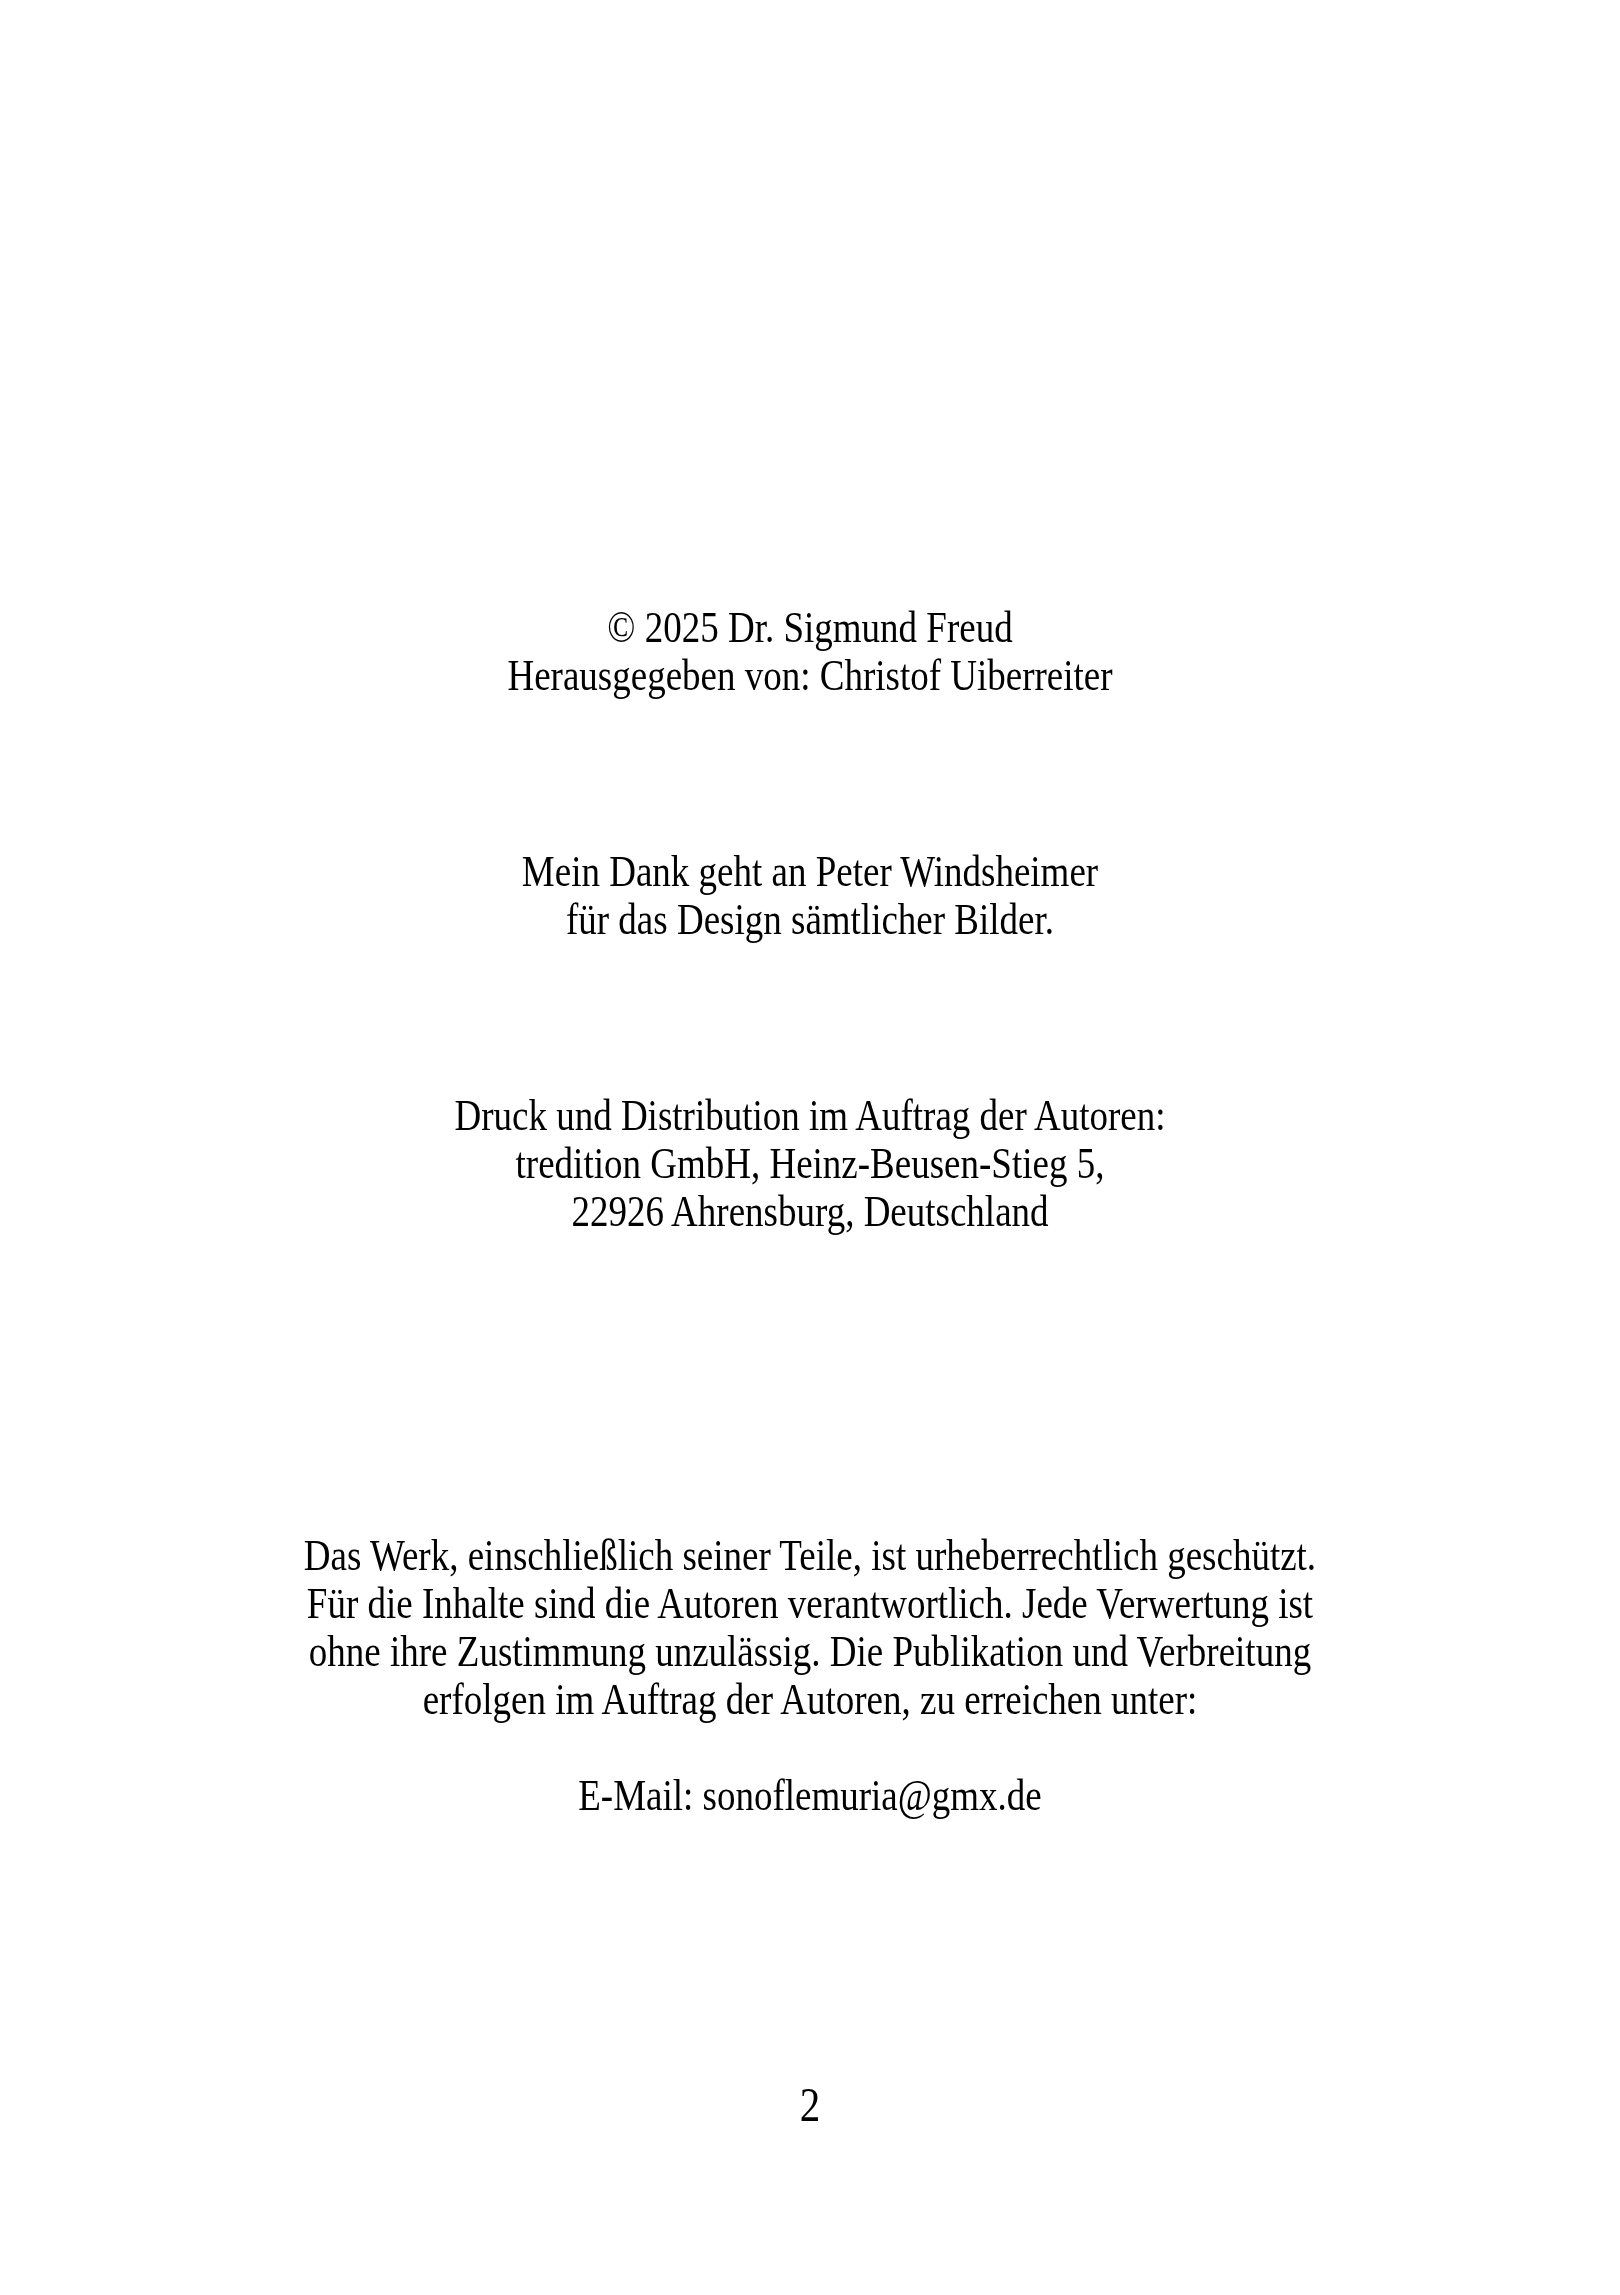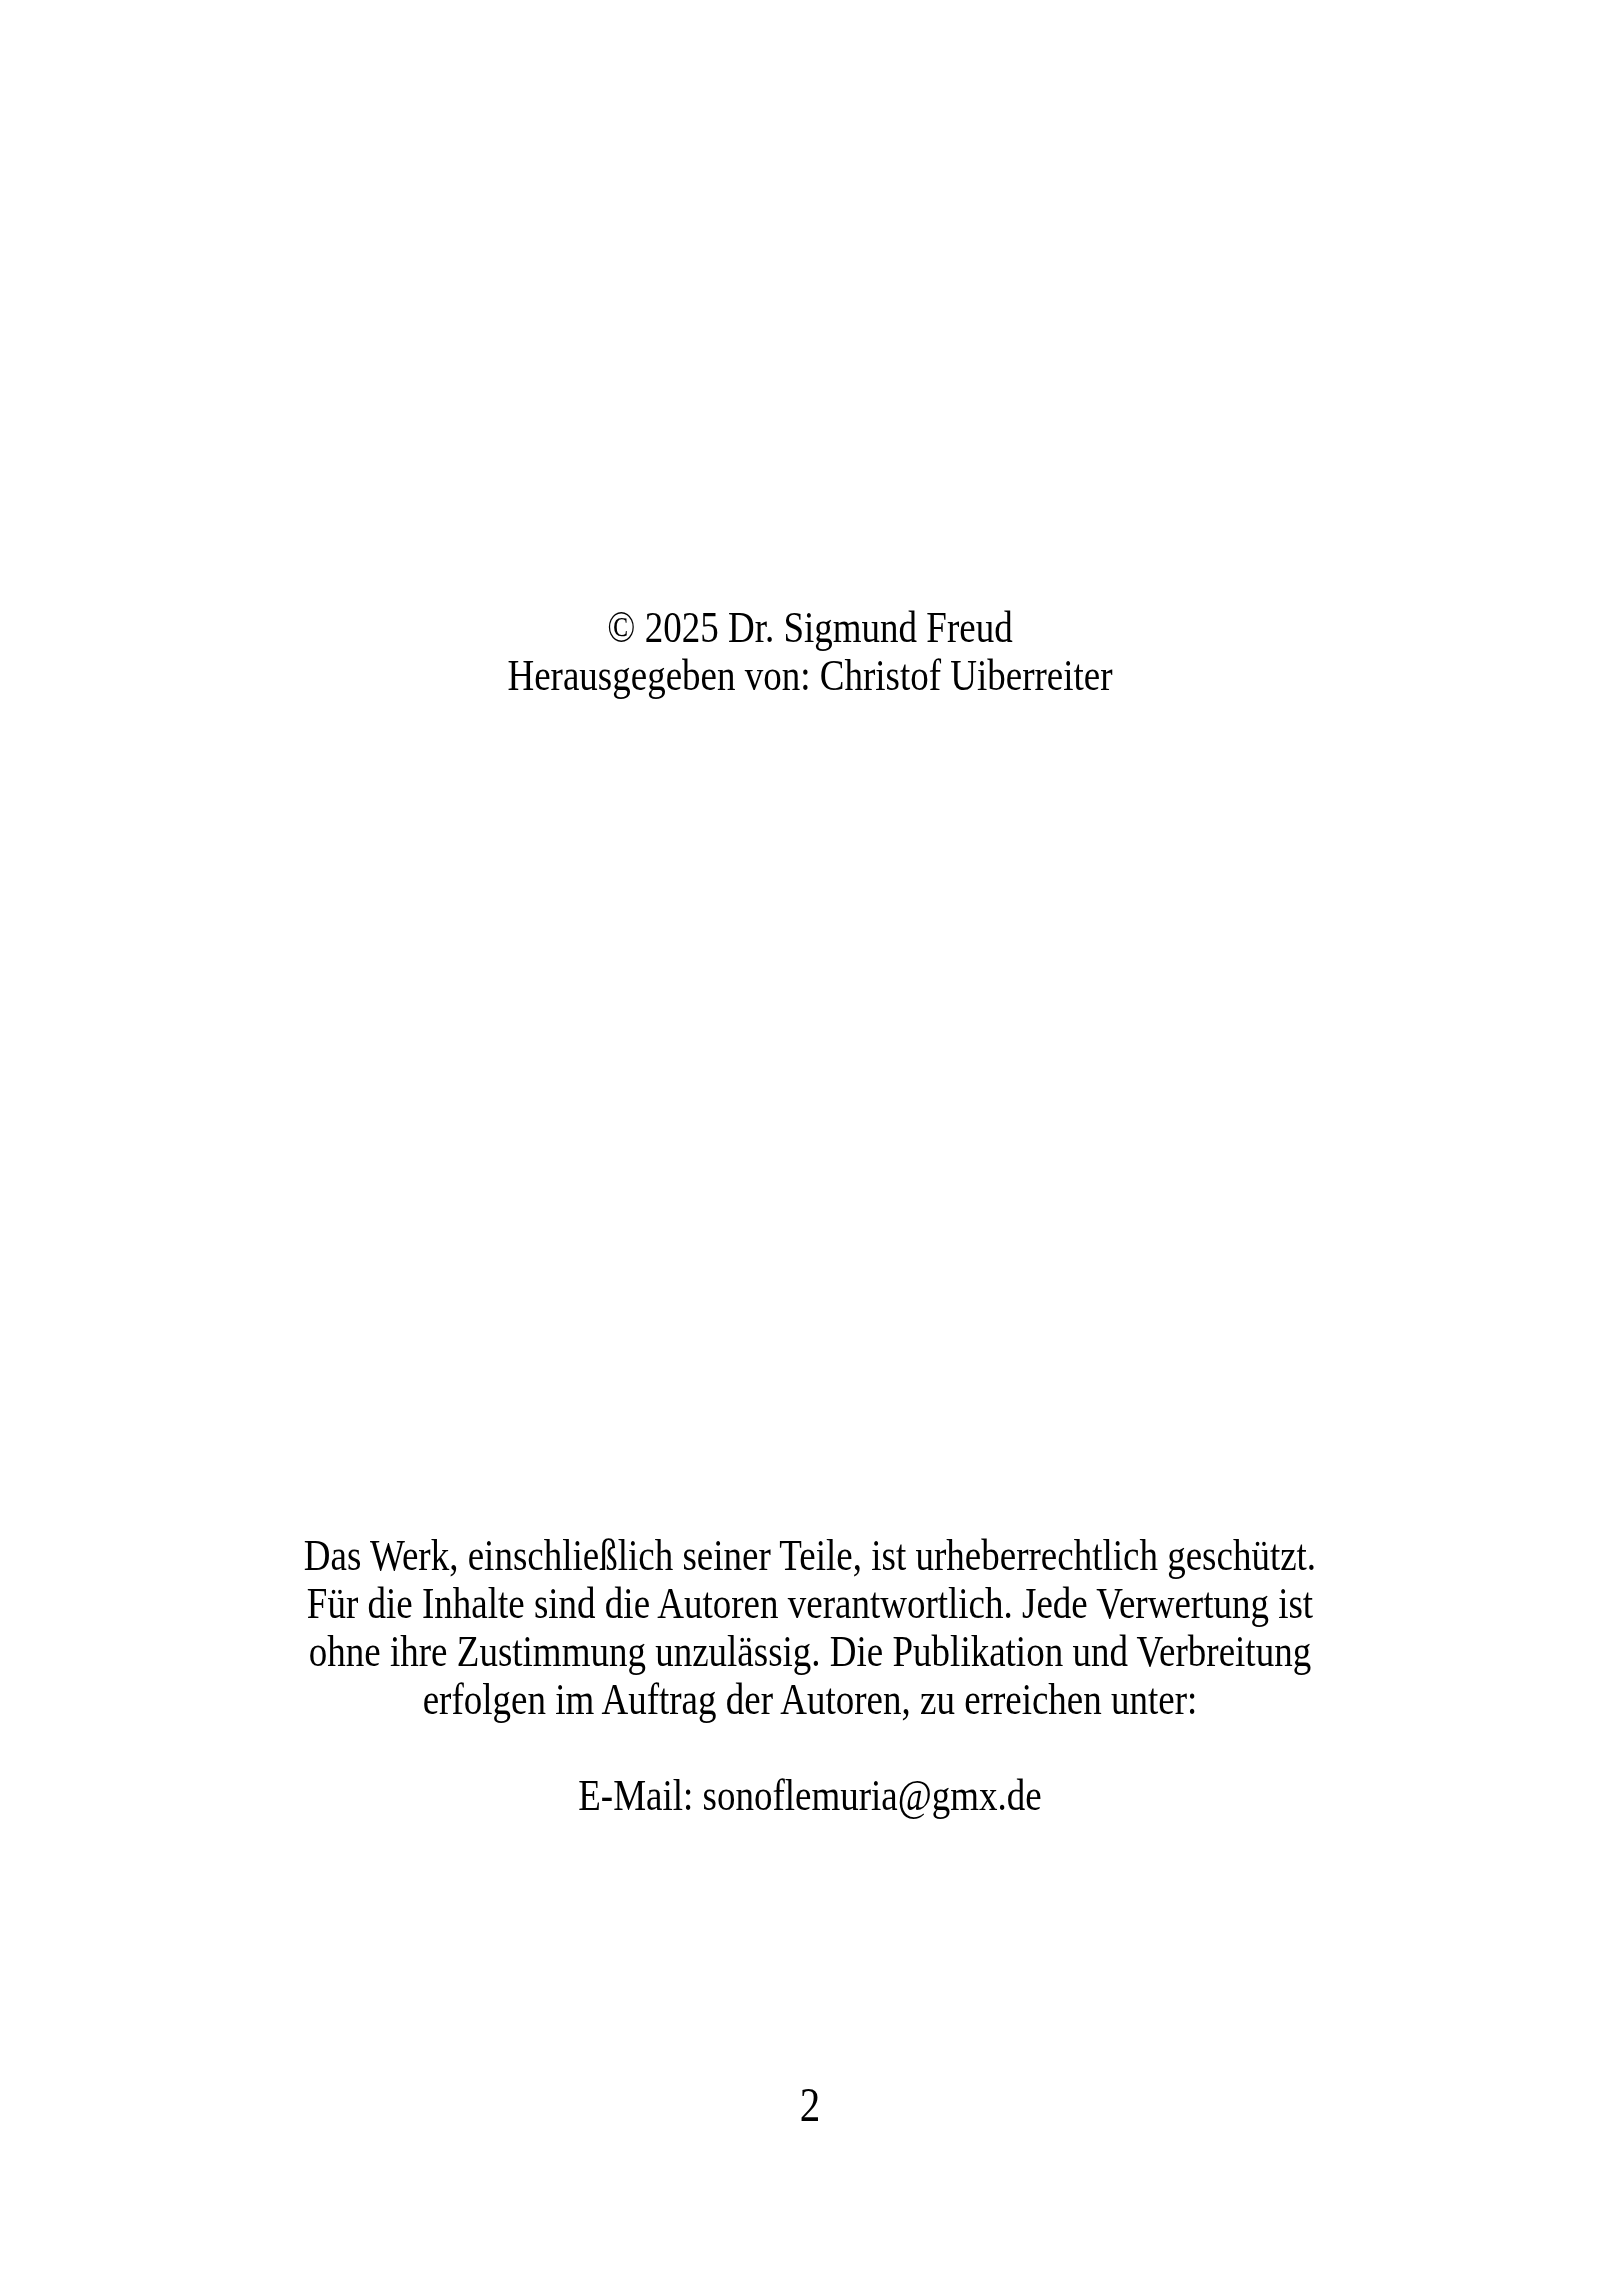--- a/index.html
+++ b/index.html
@@ -37,21 +37,30 @@
 </head>
 <body>
 
 <div class="page">
 
   <div class="block" style="top:606px">
     <div class="line">© 2025 Dr. Sigmund Freud</div>
     <div class="line">Herausgegeben von: Christof Uiberreiter</div>
   </div>
 
+  <div class="block" style="top:850px">
+    <div class="line">Mein Dank geht an Peter Windsheimer</div>
+    <div class="line">für das Design sämtlicher Bilder.</div>
+  </div>
 
+  <div class="block" style="top:1094px">
+    <div class="line">Druck und Distribution im Auftrag der Autoren:</div>
+    <div class="line">tredition GmbH, Heinz-Beusen-Stieg 5,</div>
+    <div class="line">22926 Ahrensburg, Deutschland</div>
+  </div>
 
   <div class="block" style="top:1774px">
     <div class="line">E-Mail: sonoflemuria@gmx.de</div>
   </div>
 
   <div class="block" style="top:1534px">
     <div class="line">Das Werk, einschließlich seiner Teile, ist urheberrechtlich geschützt.</div>
     <div class="line">Für die Inhalte sind die Autoren verantwortlich. Jede Verwertung ist</div>
     <div class="line">ohne ihre Zustimmung unzulässig. Die Publikation und Verbreitung</div>
     <div class="line">erfolgen im Auftrag der Autoren, zu erreichen unter:</div>

